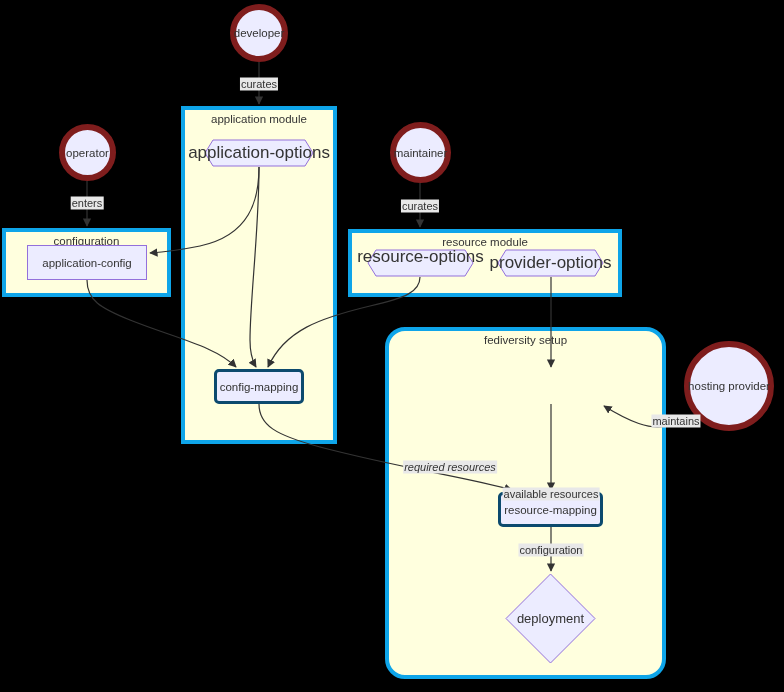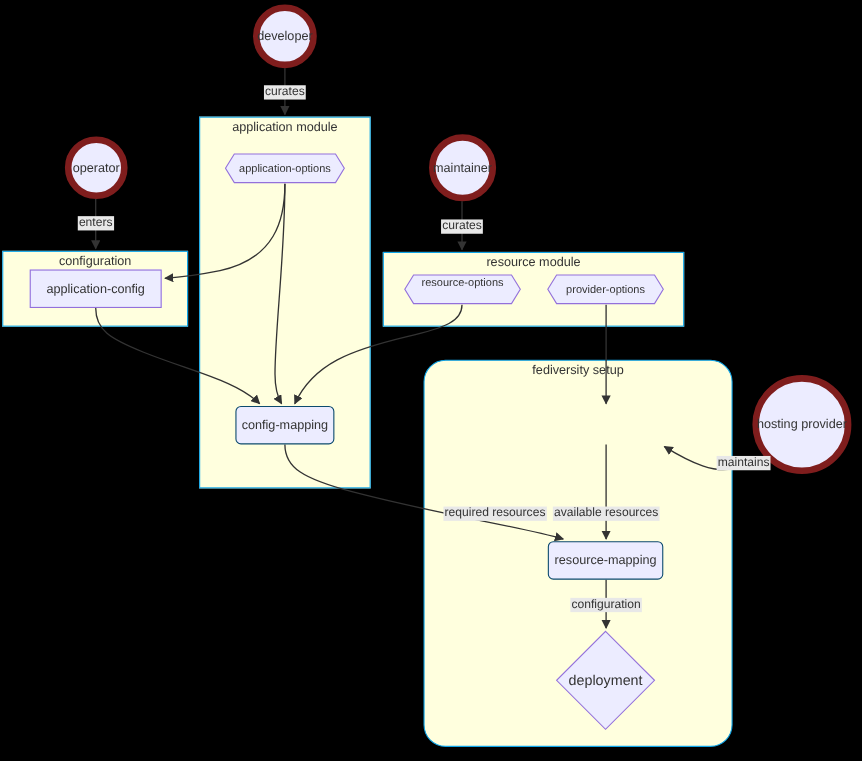--- a/index.html
+++ b/index.html
@@ -21,21 +21,21 @@
     left: 0;
     top: 0;
     width: 784px;
     height: 692px;
     overflow: visible;
   }
   
   .cluster {
     position: absolute;
     background: #ffffde;
-    border: 1px solid #0ea5e9;
+    border: 4px solid #0ea5e9;
     box-sizing: border-box;
   }
   .cluster-label {
     position: absolute;
     left: 0;
     right: 0;
     top: 3px;
     text-align: center;
     font-size: 11.5px;
     color: #333333;
@@ -51,37 +51,37 @@
     color: #333333;
     font-size: 11.5px;
     white-space: nowrap;
   }
   .n-rect {
     background: #ececff;
     border: 1px solid #9370db;
   }
   .n-round {
     background: #ececff;
-    border: 1px solid #0c4a6e;
+    border: 3px solid #0c4a6e;
     border-radius: 5px;
   }
   .n-circle {
     background: #ececff;
     border: 6px solid #7f1d1d;
     border-radius: 50%;
   }
   .n-hex-wrap {
     position: absolute;
   }
   .n-hex-wrap svg { position: absolute; left: 0; top: 0; overflow: visible; }
   .n-hex-label {
     position: absolute;
     left: 0; right: 0; top: 0; bottom: 0;
     display: flex; align-items: center; justify-content: center;
-    font-size: 10px; color: #333333; white-space: nowrap;
+    font-size: 17px; color: #333333; white-space: nowrap;
   }
   .n-diamond-wrap { position: absolute; }
   .n-diamond-wrap svg { position: absolute; left: 0; top: 0; overflow: visible; }
   .n-diamond-label {
     position: absolute;
     left: 0; right: 0; top: 0; bottom: 0;
     display: flex; align-items: center; justify-content: center;
     font-size: 13px; color: #333333; white-space: nowrap;
   }
   
@@ -204,18 +204,18 @@
   <div class="n-diamond-wrap" style="left:505px; top:573px; width:91px; height:91px;">
     <svg width="91" height="91" viewBox="0 0 91 91" xmlns="http://www.w3.org/2000/svg">
       <polygon points="45.5,1 90,45.5 45.5,90 1,45.5" fill="#ececff" stroke="#9370db" stroke-width="1"></polygon>
     </svg>
     <div class="n-diamond-label">deployment</div>
   </div>
 
   <div class="edge-label" style="left:259px; top:84px;">curates</div>
   <div class="edge-label" style="left:87px; top:203px;">enters</div>
   <div class="edge-label" style="left:420px; top:206px;">curates</div>
-  <div class="edge-label" style="left:450px; top:467px;">required resources</div>
-  <div class="edge-label" style="left:551px; top:467px;">available resources</div>
+  <div class="edge-label" style="left:450px; top:467px;font-style:italic;">required resources</div>
+  <div class="edge-label" style="left:551px; top:494px;">available resources</div>
   <div class="edge-label" style="left:551px; top:550px;">configuration</div>
   <div class="edge-label" style="left:676px; top:421px;">maintains</div>
 
 </div>
 
 </body></html>

